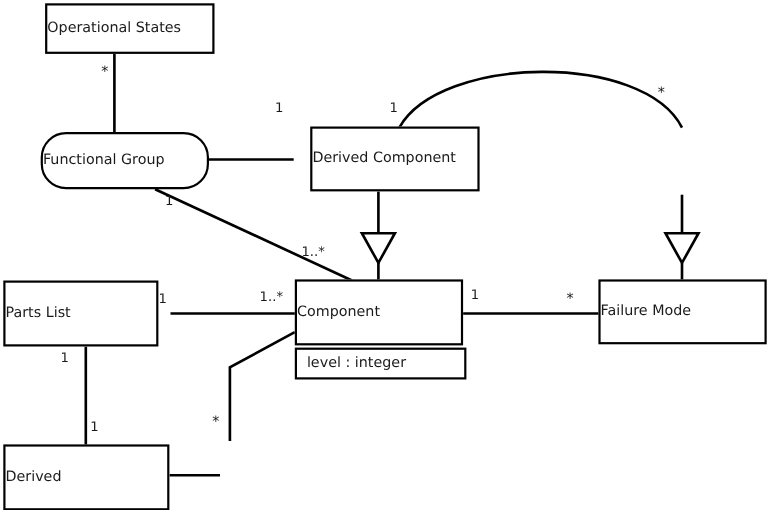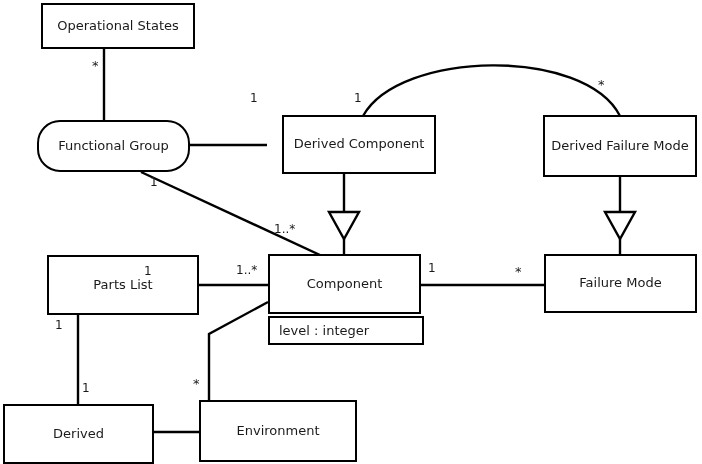--- a/index.html
+++ b/index.html
@@ -23,21 +23,21 @@
     height: 464px;
     pointer-events: none;
   }
   .uml-class {
     position: absolute;
     box-sizing: border-box;
     background: #ffffff;
     border: 2px solid #000000;
     display: flex;
     align-items: center;
-    justify-content: center;
+    justify-content: flex-start;
     z-index: 2;
   }
   .uml-class-name {
     font-size: 13px;
     color: #1a1a1a;
     text-align: center;
     line-height: 1.1;
     white-space: nowrap;
   }
   .uml-attr-box {
@@ -106,43 +106,37 @@
   </div>
 
   <div class="uml-class" style="left:37px; top:120px; width:153px; height:52px;border-radius:23px;">
     <span class="uml-class-name">Functional Group</span>
   </div>
 
   <div class="uml-class" style="left:282px; top:115px; width:154px; height:59px;">
     <span class="uml-class-name">Derived Component</span>
   </div>
 
-  <div class="uml-class" style="left:543px; top:115px; width:154px; height:62px;">
-    <span class="uml-class-name">Derived Failure Mode</span>
-  </div>
 
-  <div class="uml-class" style="left:3px; top:255px; width:152px; height:60px;margin-left:44px;">
+  <div class="uml-class" style="left:3px; top:255px; width:141px; height:60px;">
     <span class="uml-class-name">Parts List</span>
   </div>
 
   <div class="uml-class" style="left:268px; top:254px; width:153px; height:60px;">
     <span class="uml-class-name">Component</span>
   </div>
 
   <div class="uml-class" style="left:544px; top:254px; width:153px; height:59px;">
     <span class="uml-class-name">Failure Mode</span>
   </div>
 
   <div class="uml-class" style="left:3px; top:404px; width:151px; height:60px;">
     <span class="uml-class-name">Derived</span>
   </div>
 
-  <div class="uml-class" style="left:199px; top:400px; width:158px; height:62px;">
-    <span class="uml-class-name">Environment</span>
-  </div>
 
   <div class="uml-attr-box" style="left:268px; top:316px; width:156px; height:29px;align-items:center;">
     <span class="uml-attr-text">level : integer</span>
   </div>
 
   <span class="mult-label mult-star" style="left:92px; top:59px;">*</span>
 
   <span class="mult-label" style="left:250px; top:92px;">1</span>
 
   <span class="mult-label" style="left:150px; top:176px;">1</span>

